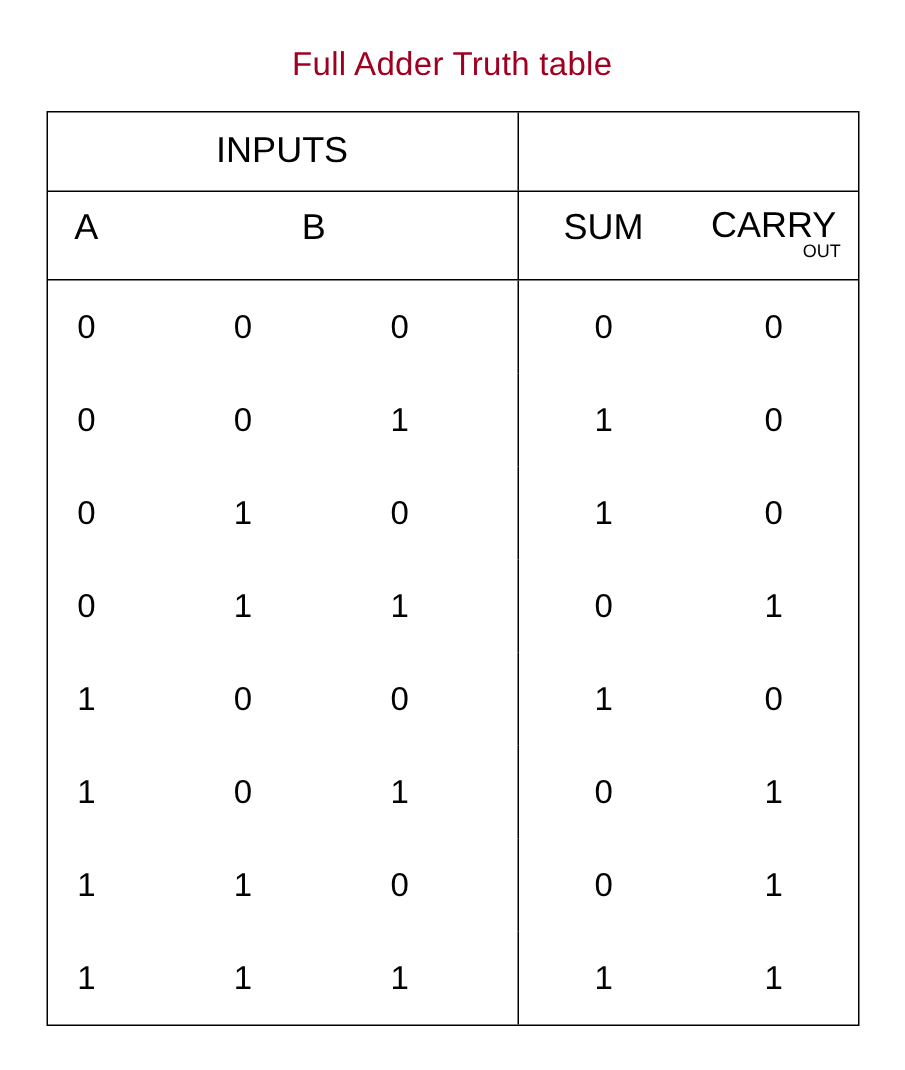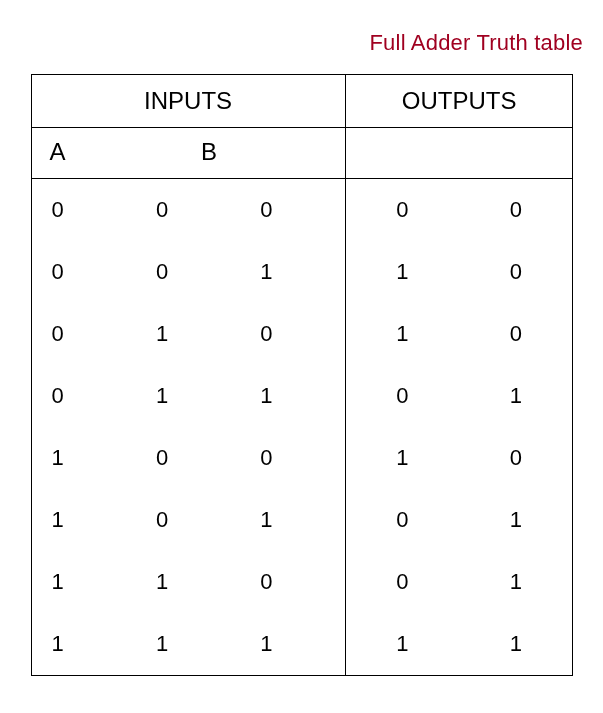--- a/index.html
+++ b/index.html
@@ -4,21 +4,21 @@
 <style>
   body {
     font-family: Arial, Helvetica, sans-serif;
     background: #ffffff;
     margin: 0;
     padding: 20px;
     width: 603px;
     box-sizing: border-box;
   }
   .title {
-    text-align: right;
+    text-align: center;
     font-size: 22px;
     color: #a00020;
     margin: 10px 0 18px 0;
     font-weight: normal;
     letter-spacing: 0.2px;
   }
   .tbl {
     border: 1.5px solid #000;
     width: 540px;
     margin: 0 auto;
@@ -107,28 +107,34 @@
 </style>
 </head>
 <body>
 
 <div class="title">Full Adder Truth table</div>
 
 <div class="tbl">
 
   <div class="group-headers">
     <div class="group-inputs">INPUTS</div>
-    <div class="group-outputs">OUTPUTS</div>
   </div>
 
   <div class="col-headers">
     <div class="ch-inputs">
       <div class="ch-cell" style="text-align:left;padding-left:18px;">A</div>
       <div class="ch-cell" style="text-align:left;padding-left:8px;">B</div>
     </div>
+    <div class="ch-outputs">
+      <div class="ch-cell">SUM</div>
+      <div class="ch-cell carry-wrap">
+        <span>CARRY</span>
+        <span class="carry-sub">OUT</span>
+      </div>
+    </div>
   </div>
 
   <div class="rows" id="rows">
       <div class="row">
         <div class="in">
           <div class="cell">0</div>
           <div class="cell">0</div>
           <div class="cell">0</div>
         </div>
         <div class="out">

